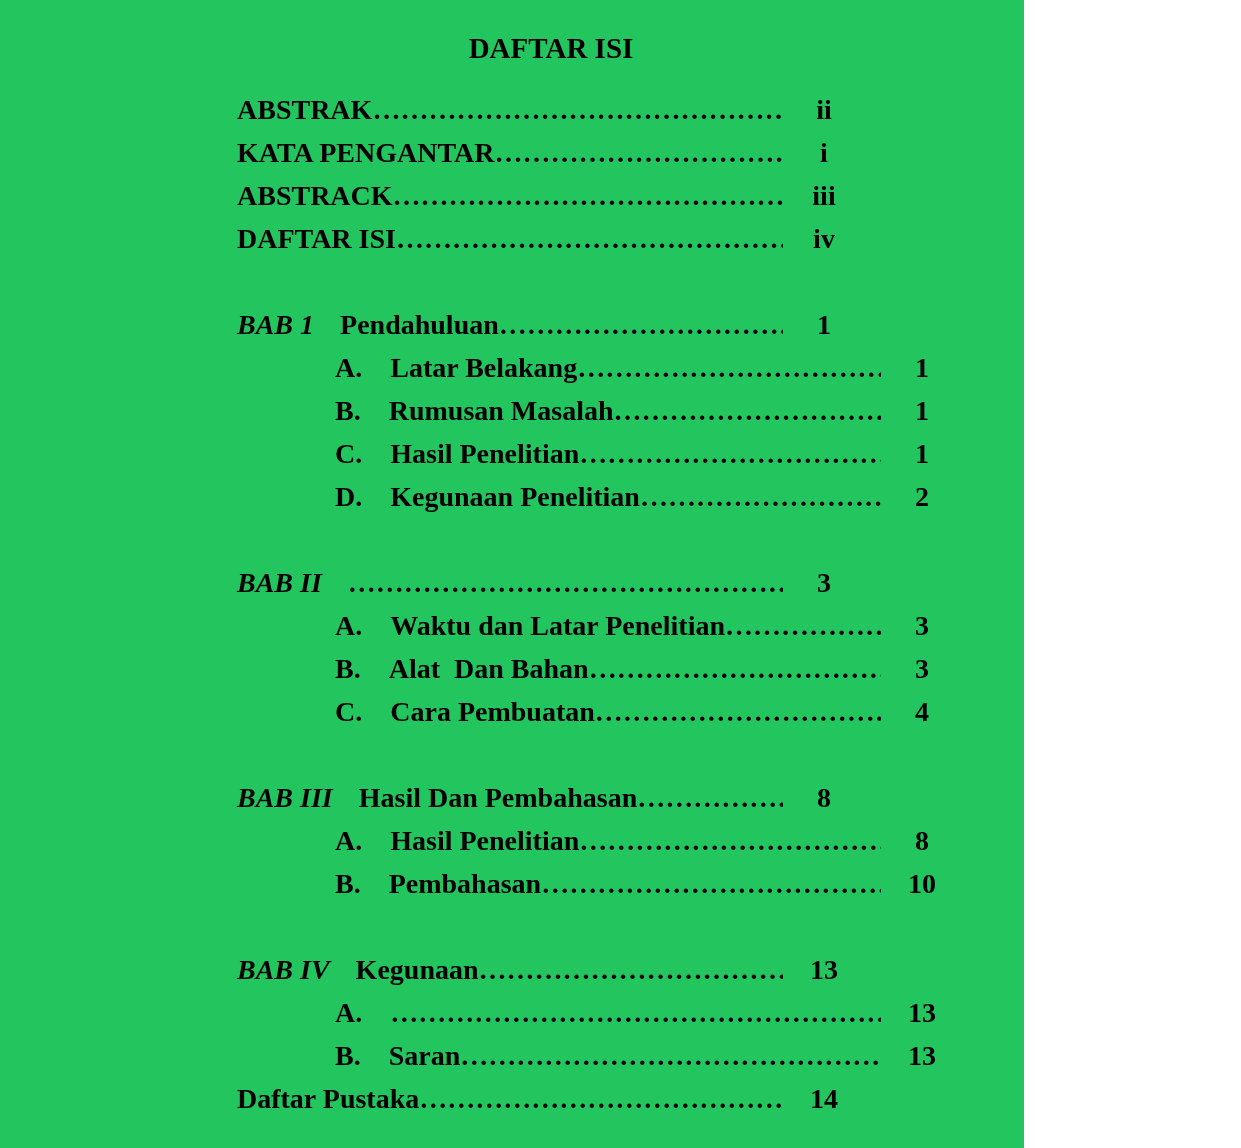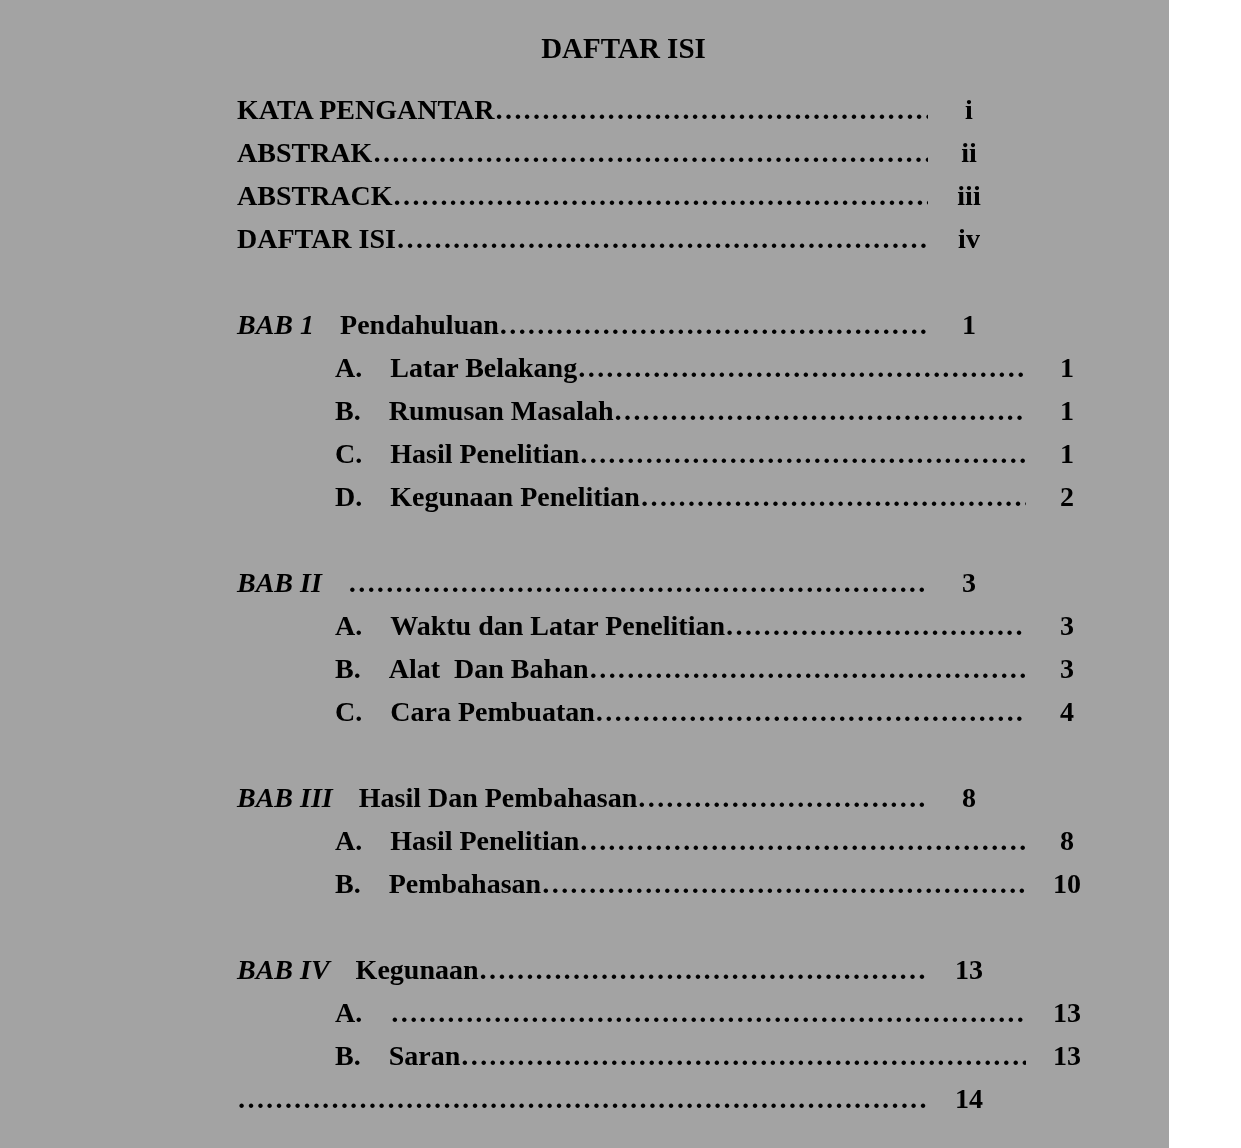--- a/index.html
+++ b/index.html
@@ -2,23 +2,23 @@
 <html><head>
 <meta charset="utf-8">
 <style>
   html, body {
     margin: 0;
     padding: 0;
     background: #ffffff;
   }
   .sheet {
     position: relative;
-    width: 1169px;
+    width: 1024px;
     height: 1148px;
-    background: #a3a3a3;
+    background: #22c55e;
     color: #000000;
     font-family: "Liberation Serif", "DejaVu Serif", serif;
     font-weight: bold;
     box-sizing: border-box;
     padding: 30px 159px 0 237px;
     overflow: hidden;
   }
   .doc-title {
     text-align: center;
     font-size: 29px;
@@ -74,29 +74,29 @@
 </style>
 </head>
 <body>
 
 <div class="sheet">
   <div class="doc-title">DAFTAR ISI</div>
 
   <div class="toc" id="toc">
       <div class="row main">
 
+    <span class="label">ABSTRAK</span>
+    <span class="dots"></span>
+    <span class="page-num">ii</span>
+  </div>
+      <div class="row main">
+
     <span class="label">KATA PENGANTAR</span>
     <span class="dots"></span>
     <span class="page-num">i</span>
-  </div>
-      <div class="row main">
-
-    <span class="label">ABSTRAK</span>
-    <span class="dots"></span>
-    <span class="page-num">ii</span>
   </div>
       <div class="row main">
 
     <span class="label">ABSTRACK</span>
     <span class="dots"></span>
     <span class="page-num">iii</span>
   </div>
       <div class="row main gap-after">
 
     <span class="label">DAFTAR ISI</span>
@@ -201,17 +201,18 @@
   </div>
       <div class="row sub">
 
     <span class="letter">B.</span>
     <span class="label">Saran</span>
     <span class="dots"></span>
     <span class="page-num">13</span>
   </div>
       <div class="row main">
 
+    <span class="label">Daftar Pustaka</span>
     <span class="dots"></span>
     <span class="page-num">14</span>
   </div>
     </div>
 </div>
 
 </body></html>

